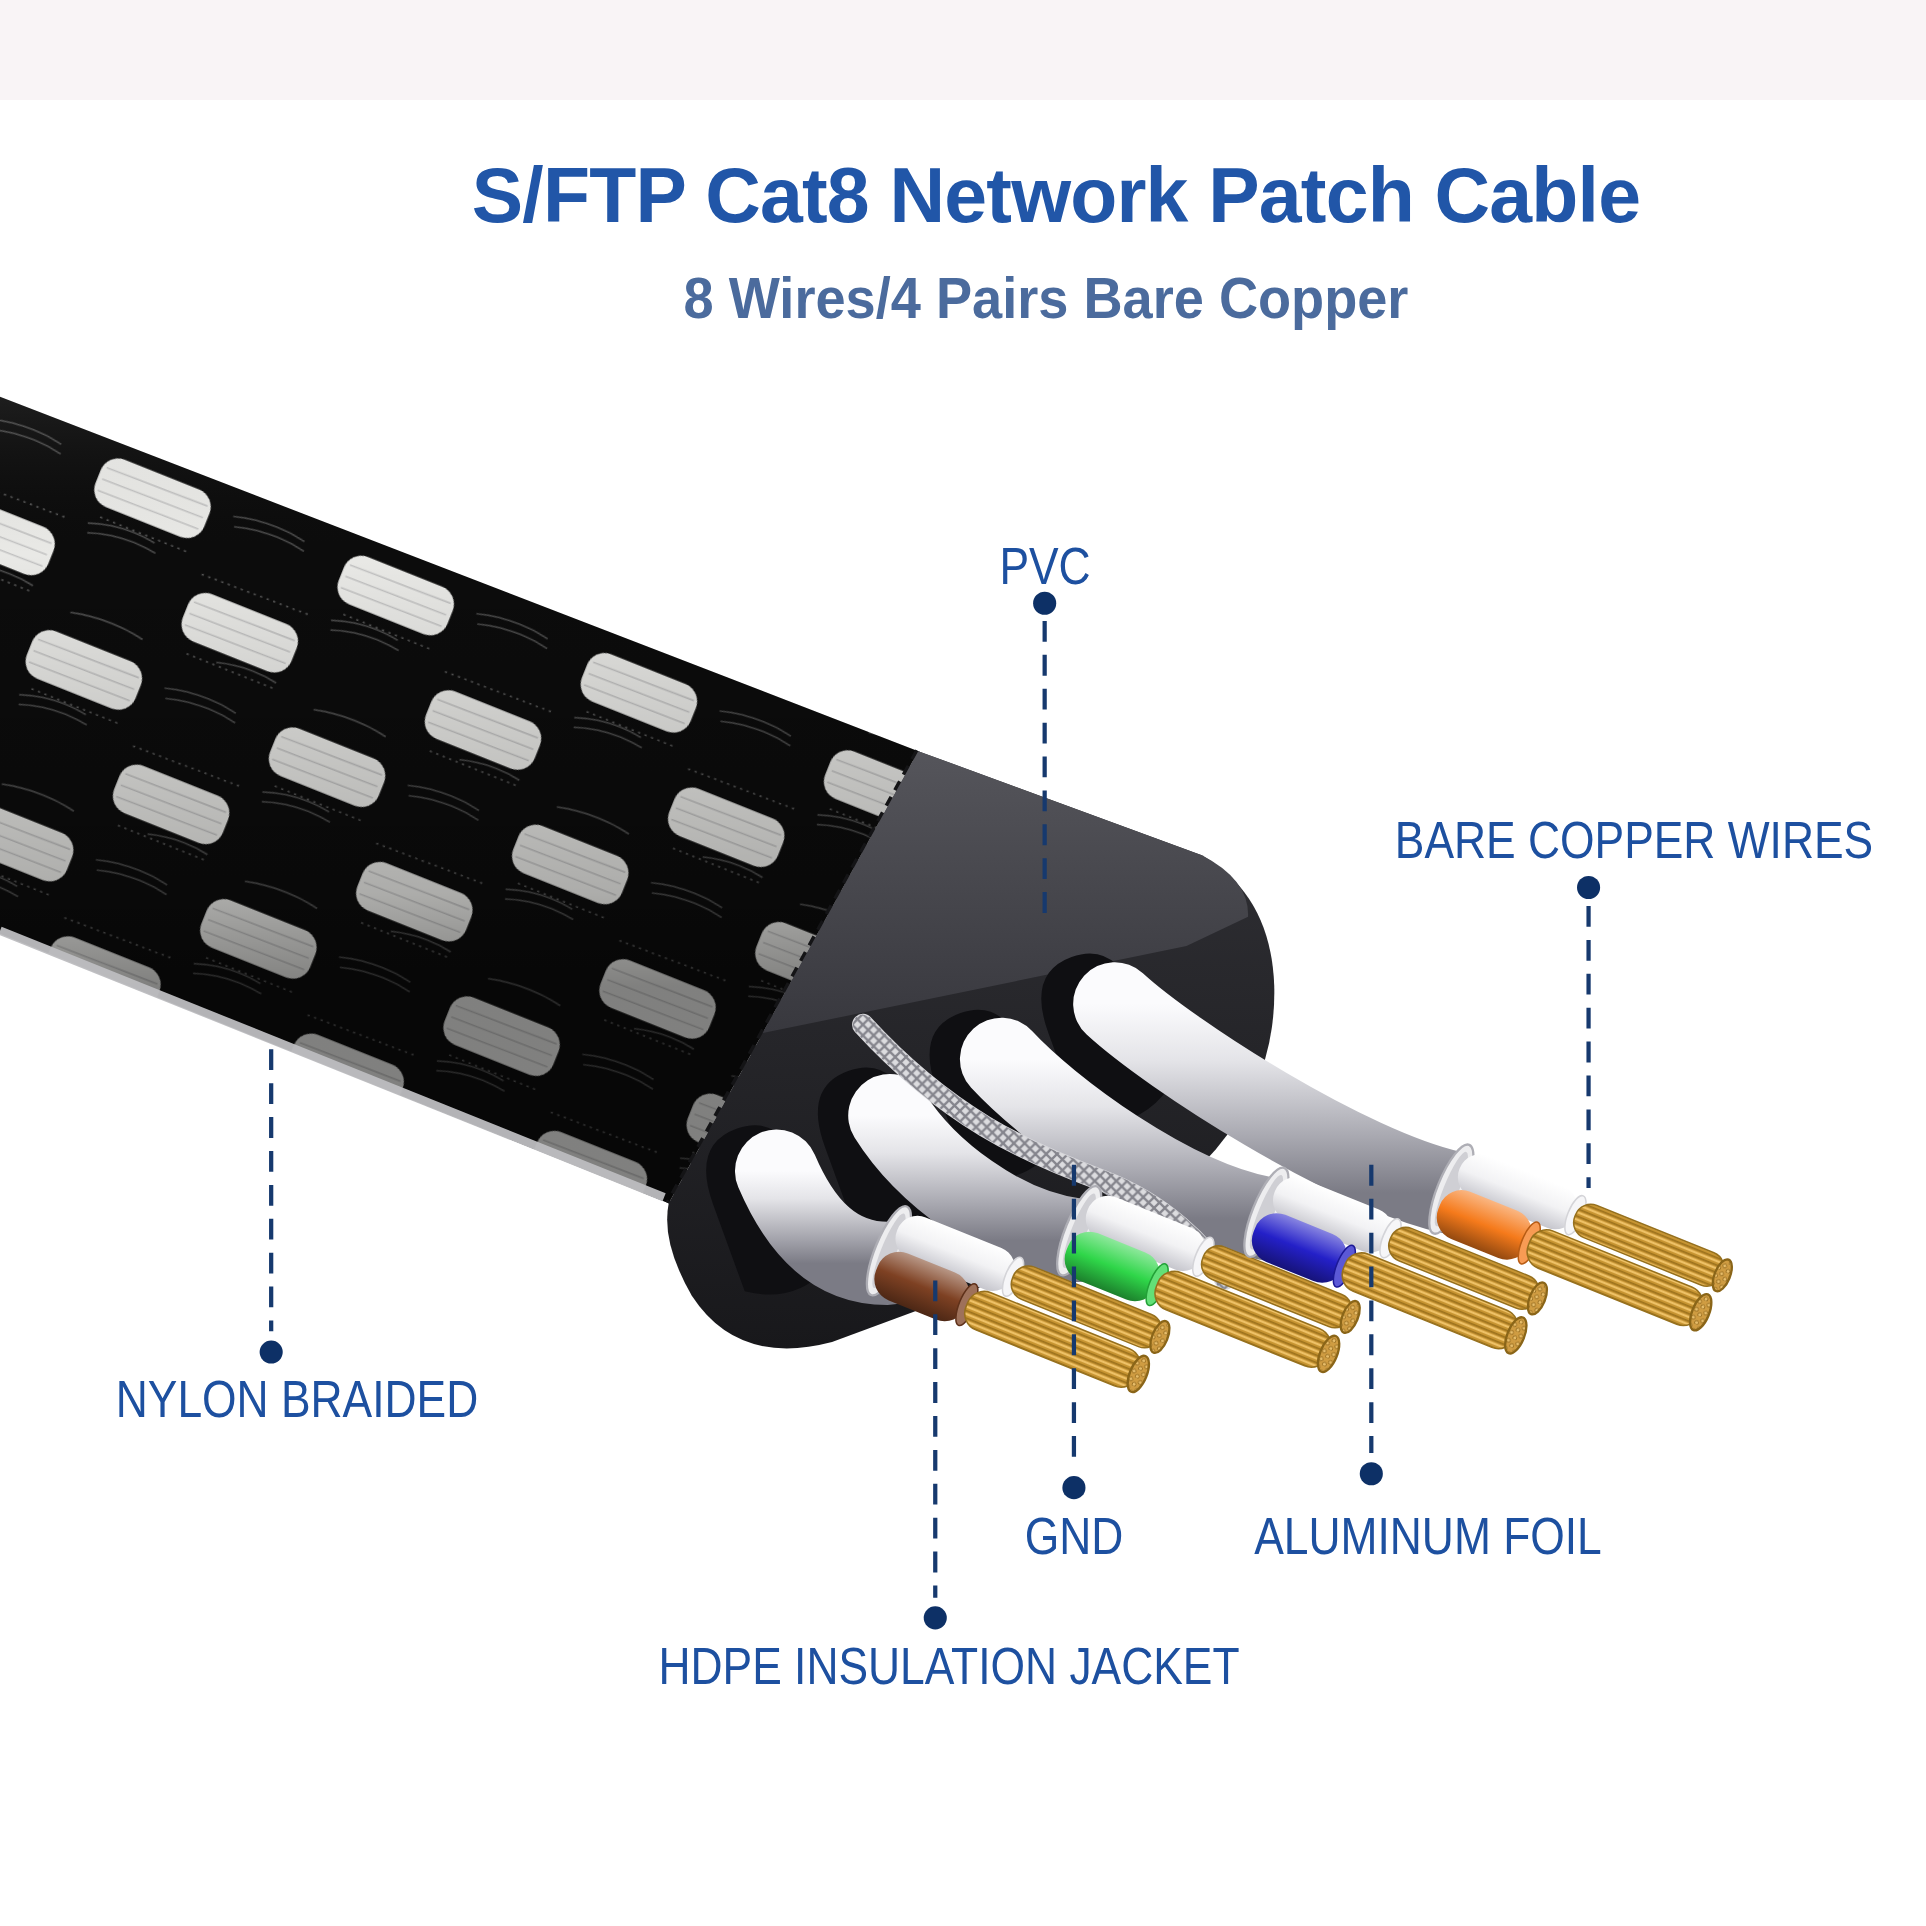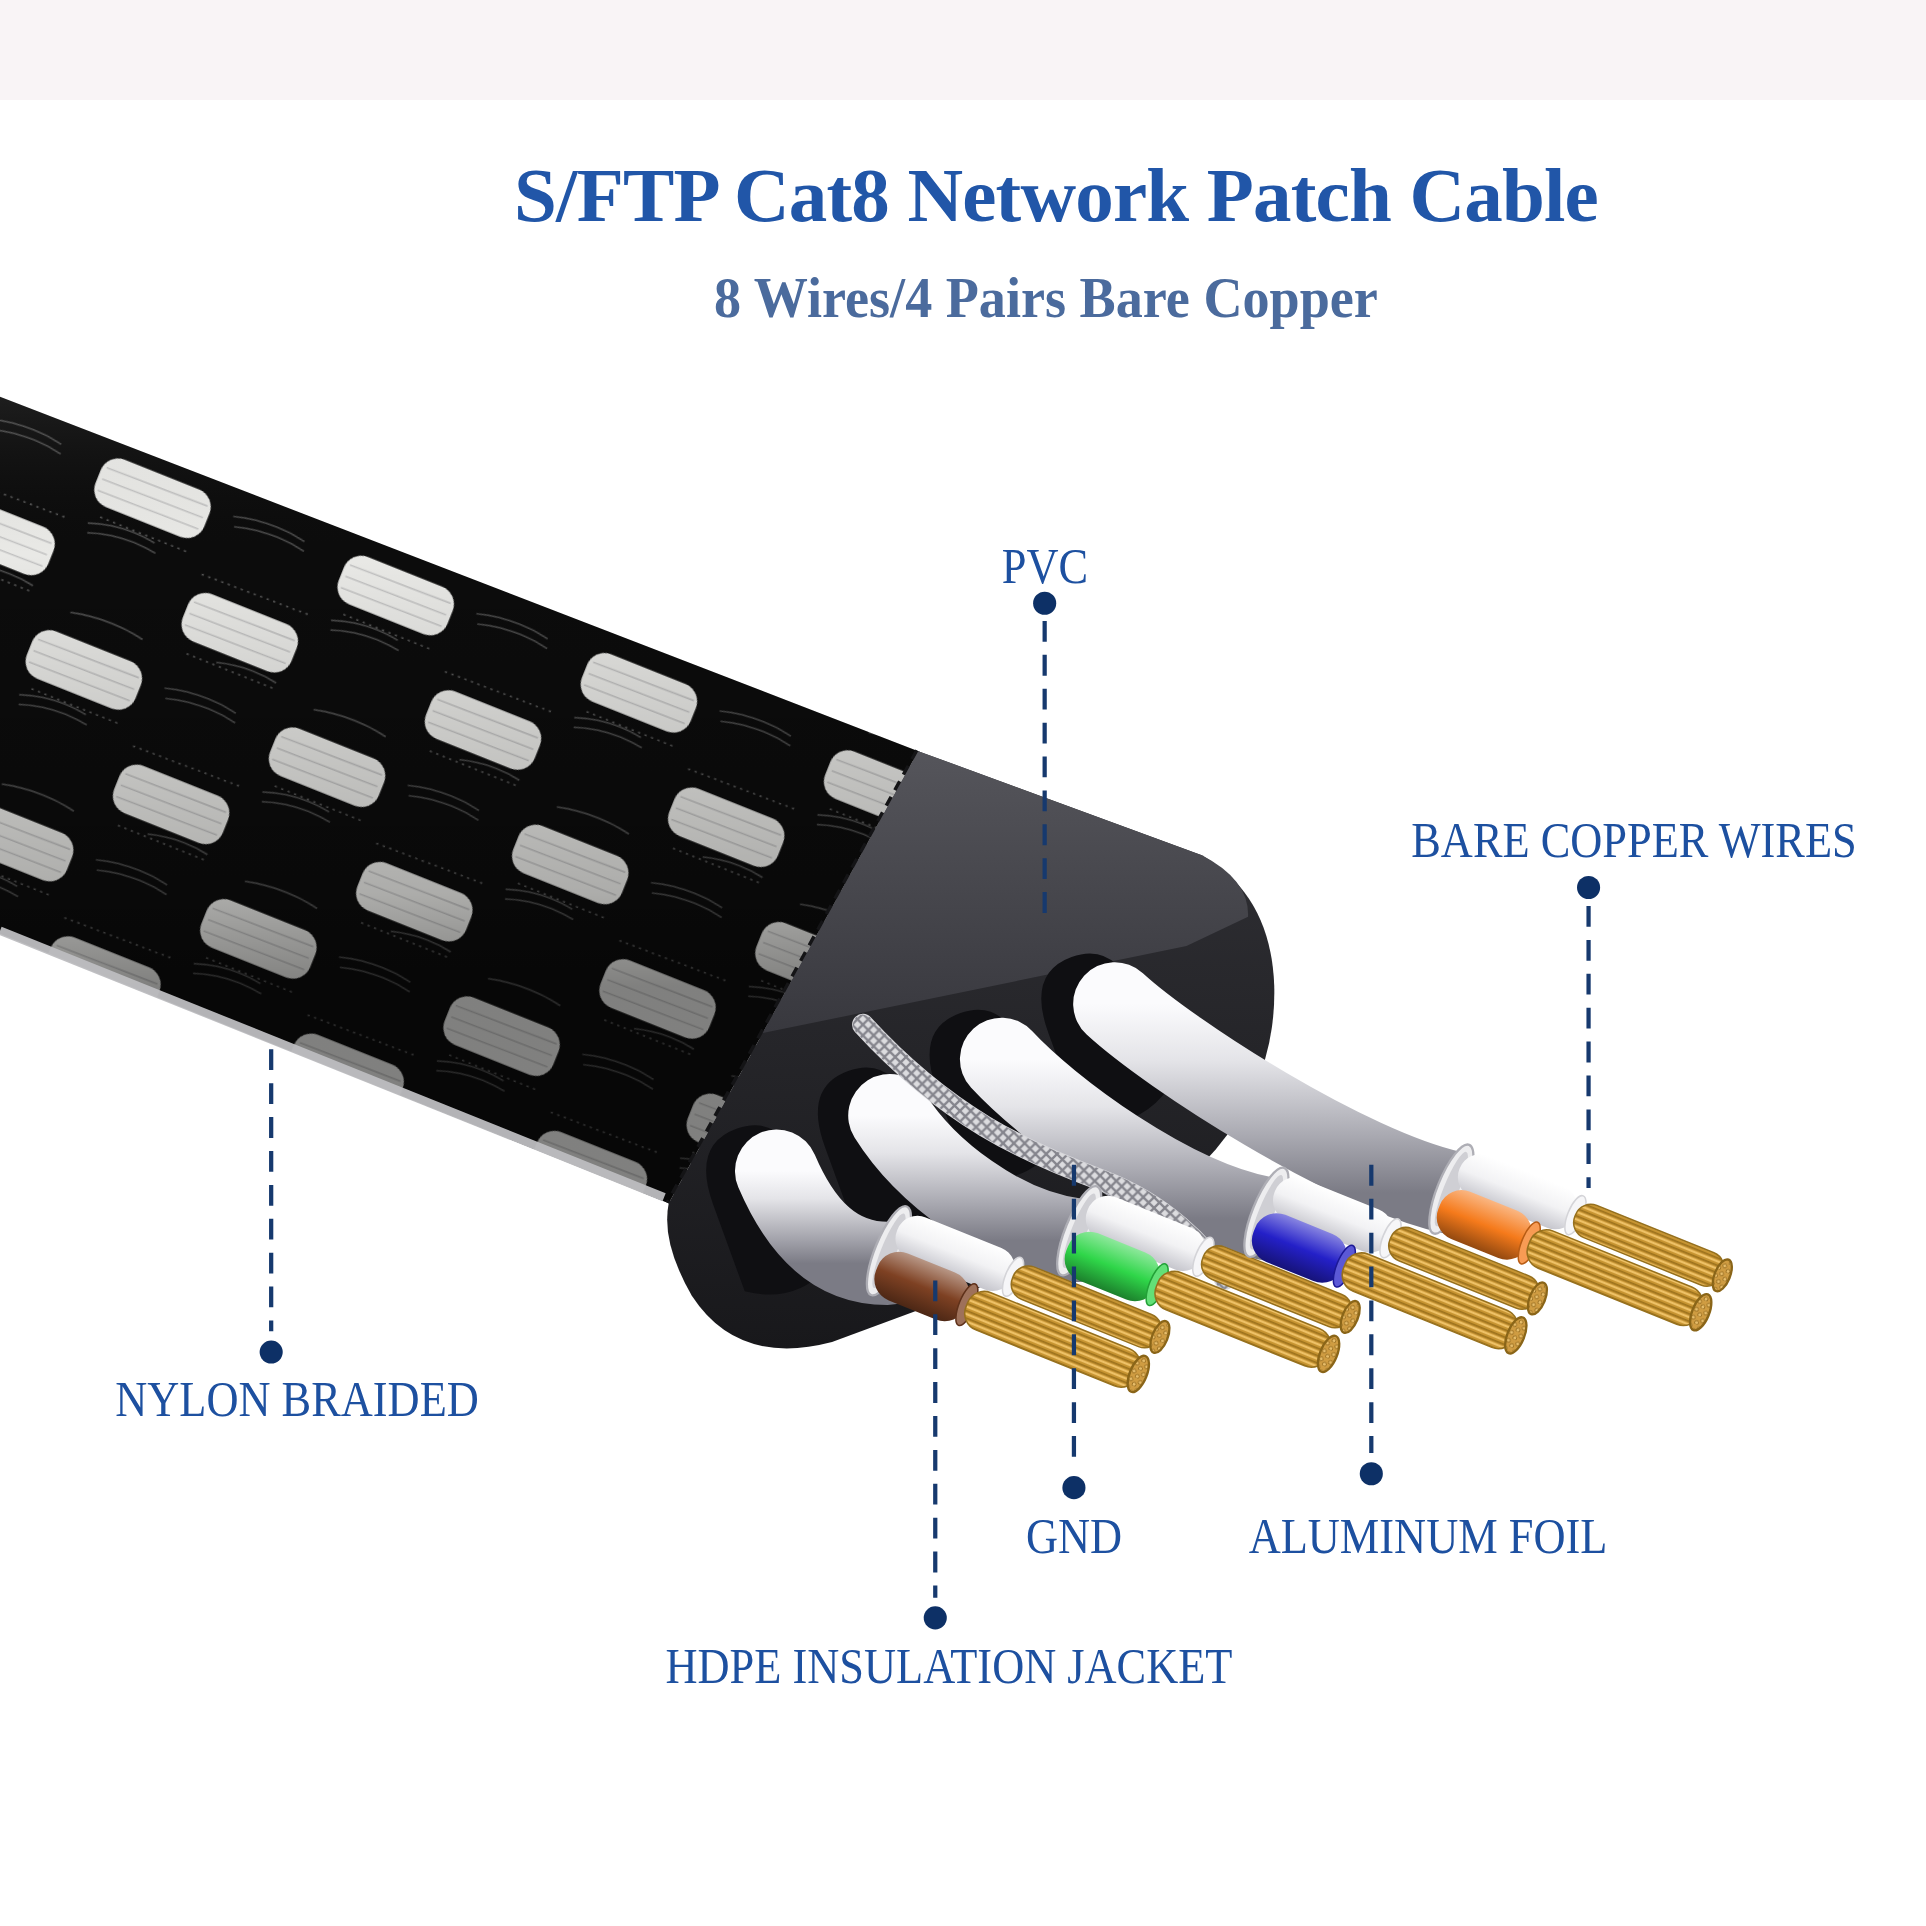--- a/index.html
+++ b/index.html
@@ -1,17 +1,17 @@
 <!DOCTYPE html>
 <html style="--c-title: #2156a8; --c-subtitle: #4b6b9d; --c-label: #1d50a0; --c-leader: #16396e; --c-dot: #0d3066; --c-copper: #cf9b3e; --c-foil: #d9d9dd; --c-jacket: #3b3b41; --c-braid_black: #0c0c0c; --c-braid_white: #e9e9e6;font-size:12.3px"><head>
 <meta charset="utf-8">
 <style>
   html,body{margin:0;padding:0;background:#ffffff;}
   .page{position:relative;width:1926px;height:1926px;background:#ffffff;overflow:hidden;
-        font-family:Liberation Serif, serif;}
+        font-family:Liberation Sans, sans-serif;}
   .top-tint{position:absolute;left:0;top:0;width:100%;height:100px;background:#f9f4f6;}
   .art{position:absolute;left:0;top:0;width:1926px;height:1926px;}
   .page-title{position:absolute;left:1056px;top:151px;margin:0;font-size:77px;font-weight:bold;
         letter-spacing:-0.8px;color:var(--c-title);white-space:nowrap;transform:translateX(-50%);}
   .page-subtitle{position:absolute;left:1046px;top:265px;margin:0;font-size:57px;font-weight:bold;
         color:var(--c-subtitle);white-space:nowrap;transform:translateX(-50%) scaleX(.95);transform-origin:top center;}
   .lbl{position:absolute;margin:0;font-size:51px;font-weight:400;color:var(--c-label);
         white-space:nowrap;transform:translateX(-50%) scaleX(.87);transform-origin:top center;}
   .lbl-pvc{left:1045px;top:537px;}
   .lbl-bare{left:1634px;top:811px;}

